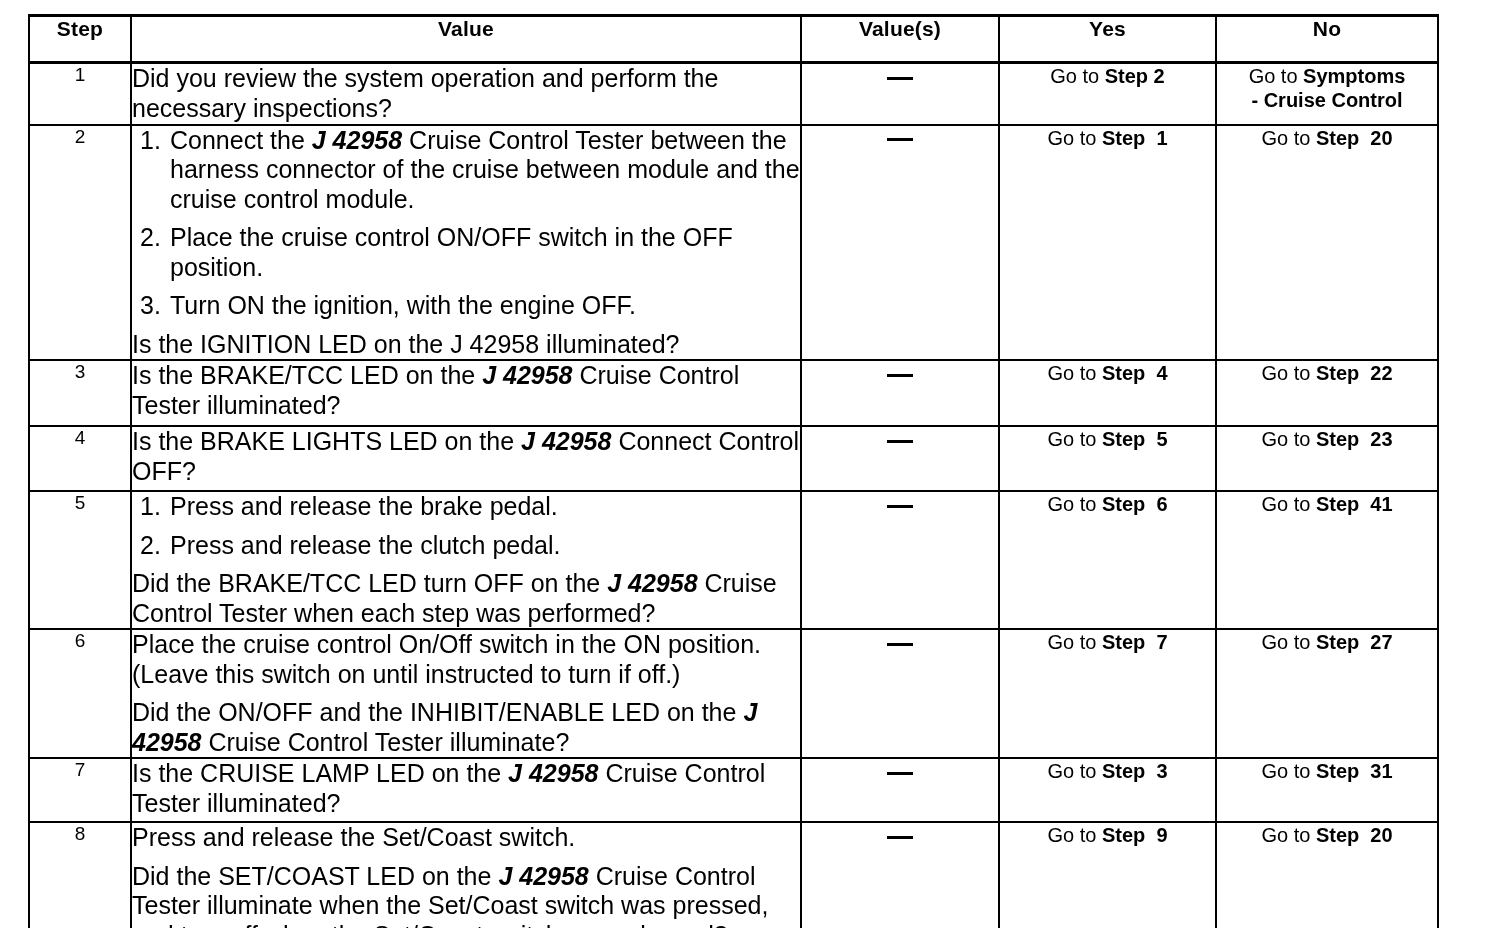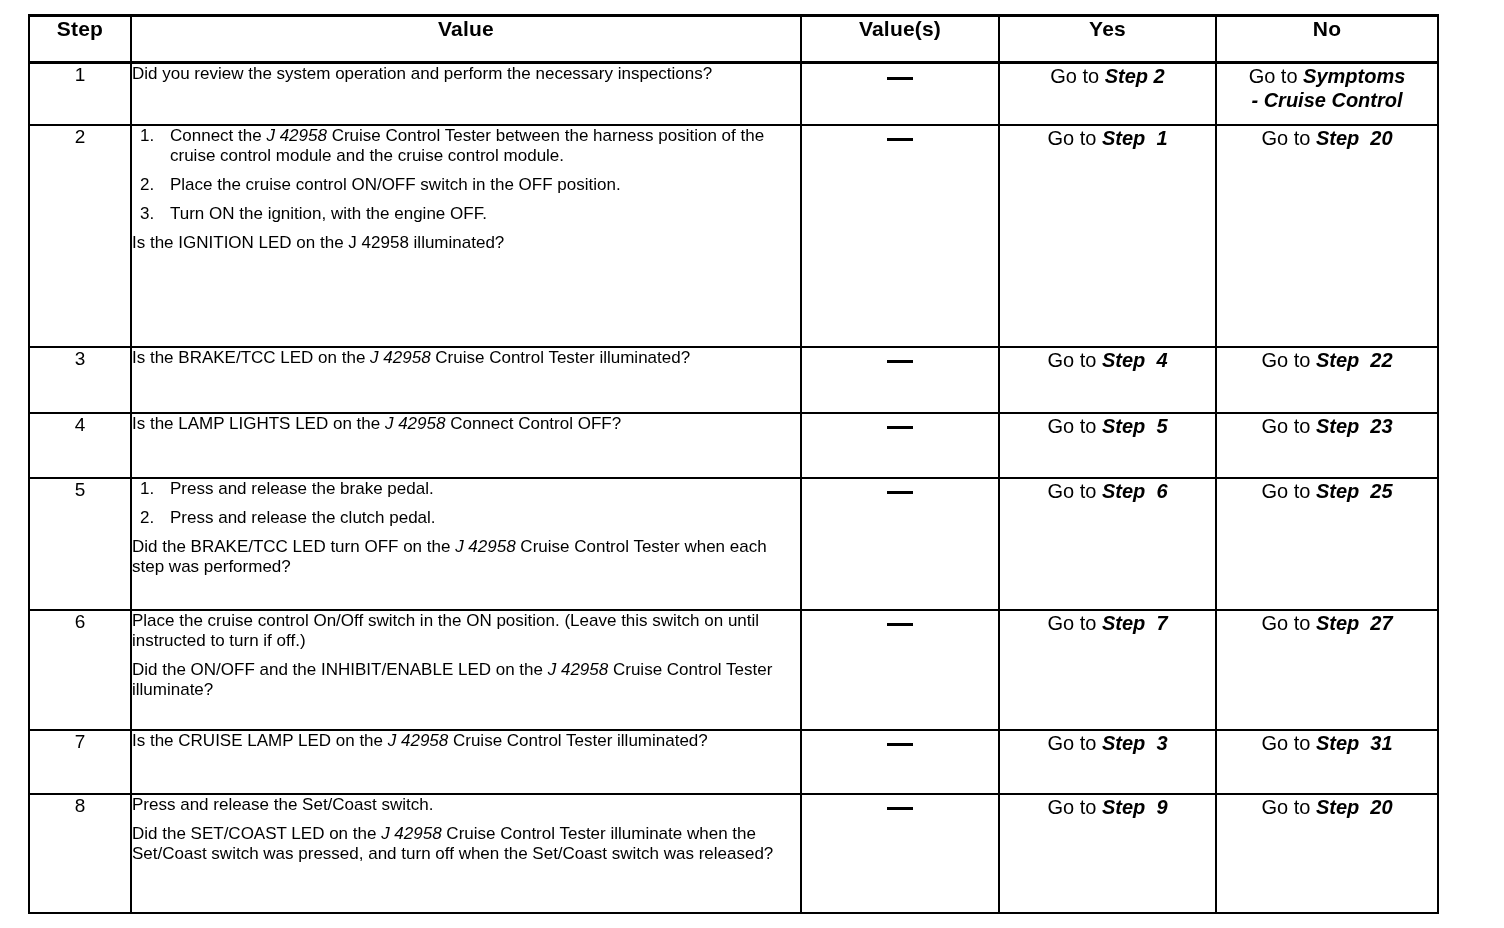--- a/index.html
+++ b/index.html
@@ -54,21 +54,21 @@
   table.diag thead th { border-top-width: 3px; border-bottom-width: 3px; }
 
   td.step-cell {
     text-align: center;
     vertical-align: middle;
     font-size: 19px;
     font-weight: normal;
   }
   td.action-cell {
     padding: 7px 8px 6px 10px;
-    font-size: 17px;
+    font-size: 25px;
     line-height: 1.18;
     vertical-align: top;
   }
   td.value-cell {
     text-align: center;
     vertical-align: middle;
     font-size: 22px;
     font-weight: bold;
   }
   td.branch-cell {
@@ -78,22 +78,22 @@
     padding-bottom: 7px;
     line-height: 1.2;
   }
   .dash {
     display: inline-block;
     width: 26px;
     height: 3px;
     background: #000;
     vertical-align: middle;
   }
-  .tool { font-style: italic; font-weight: normal; }
-  .ital { font-style: italic; font-weight: bold; }
+  .tool { font-style: italic; font-weight: bold; }
+  .ital { font-weight: bold; }
   .olist {
     margin: 0;
     padding: 0;
     list-style: none;
   }
   .olist li {
     position: relative;
     padding-left: 38px;
     margin-bottom: 9px;
     line-height: 1.18;
@@ -146,21 +146,21 @@
         <td class="branch-cell">
           <div><span>Go to </span><span class="ital">Symptoms</span></div>
           <div class="ital">- Cruise Control</div>
         </td>
       </tr>
 
       <tr style="height:222px;">
         <td class="step-cell">2</td>
         <td class="action-cell">
           <ul class="olist">
-            <li><span class="num">1.</span><span>Connect the </span><span class="tool">J 42958</span><span> Cruise Control Tester between the harness position of the cruise control module and the cruise control module.</span></li>
+            <li><span class="num">1.</span><span>Connect the </span><span class="tool">J 42958</span><span> Cruise Control Tester between the harness connector of the cruise between module and the cruise control module.</span></li>
             <li><span class="num">2.</span><span>Place the cruise control ON/OFF switch in the OFF position.</span></li>
             <li><span class="num">3.</span><span>Turn ON the ignition, with the engine OFF.</span></li>
           </ul>
           <div class="q-line">Is the IGNITION LED on the J 42958 illuminated?</div>
         </td>
         <td class="value-cell"><span class="dash"></span></td>
         <td class="branch-cell">
           <span>Go to </span><span class="ital nowrapgap">Step  1</span>
         </td>
         <td class="branch-cell">
@@ -178,21 +178,21 @@
           <span>Go to </span><span class="ital nowrapgap">Step  4</span>
         </td>
         <td class="branch-cell">
           <span>Go to </span><span class="ital nowrapgap">Step  22</span>
         </td>
       </tr>
 
       <tr style="height:65px;">
         <td class="step-cell">4</td>
         <td class="action-cell">
-          <div class="q-line first"><span>Is the LAMP LIGHTS LED on the </span><span class="tool">J 42958</span><span> Connect Control OFF?</span></div>
+          <div class="q-line first"><span>Is the BRAKE LIGHTS LED on the </span><span class="tool">J 42958</span><span> Connect Control OFF?</span></div>
         </td>
         <td class="value-cell"><span class="dash"></span></td>
         <td class="branch-cell">
           <span>Go to </span><span class="ital nowrapgap">Step  5</span>
         </td>
         <td class="branch-cell">
           <span>Go to </span><span class="ital nowrapgap">Step  23</span>
         </td>
       </tr>
 
@@ -203,21 +203,21 @@
             <li><span class="num">1.</span><span>Press and release the brake pedal.</span></li>
             <li><span class="num">2.</span><span>Press and release the clutch pedal.</span></li>
           </ul>
           <div class="q-line"><span>Did the BRAKE/TCC LED turn OFF on the </span><span class="tool">J 42958</span><span> Cruise Control Tester when each step was performed?</span></div>
         </td>
         <td class="value-cell"><span class="dash"></span></td>
         <td class="branch-cell">
           <span>Go to </span><span class="ital nowrapgap">Step  6</span>
         </td>
         <td class="branch-cell">
-          <span>Go to </span><span class="ital nowrapgap">Step  25</span>
+          <span>Go to </span><span class="ital nowrapgap">Step  41</span>
         </td>
       </tr>
 
       <tr style="height:120px;">
         <td class="step-cell">6</td>
         <td class="action-cell">
           <div class="p-line">Place the cruise control On/Off switch in the ON position. (Leave this switch on until instructed to turn if off.)</div>
           <div class="q-line"><span>Did the ON/OFF and the INHIBIT/ENABLE LED on the </span><span class="tool">J 42958</span><span> Cruise Control Tester illuminate?</span></div>
         </td>
         <td class="value-cell"><span class="dash"></span></td>

